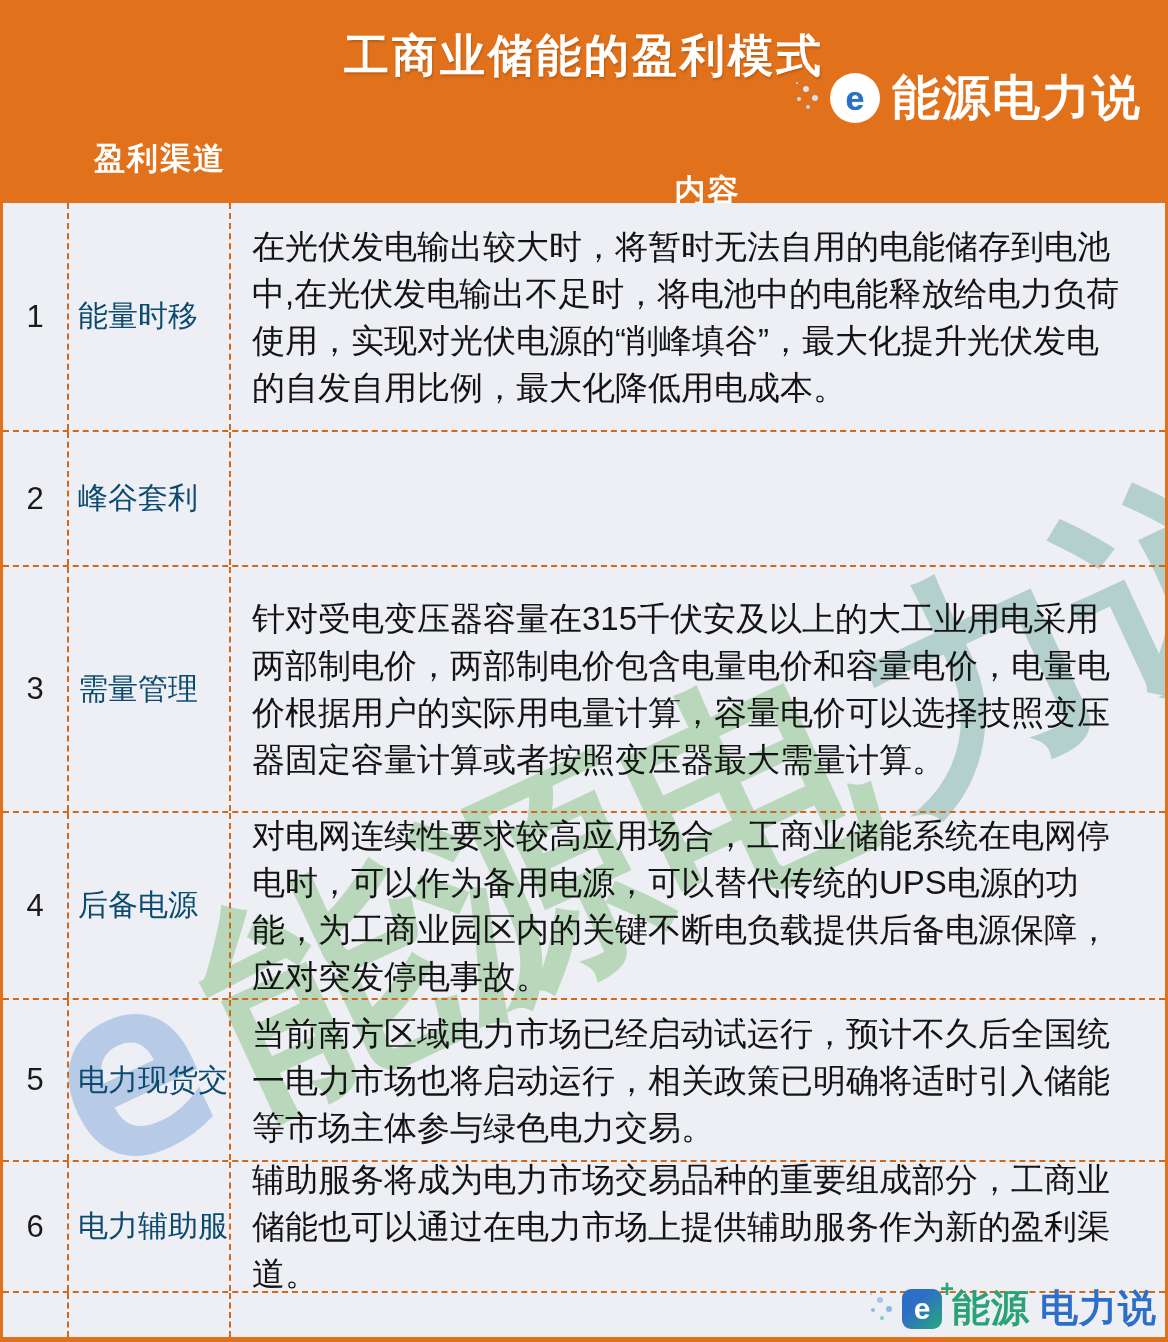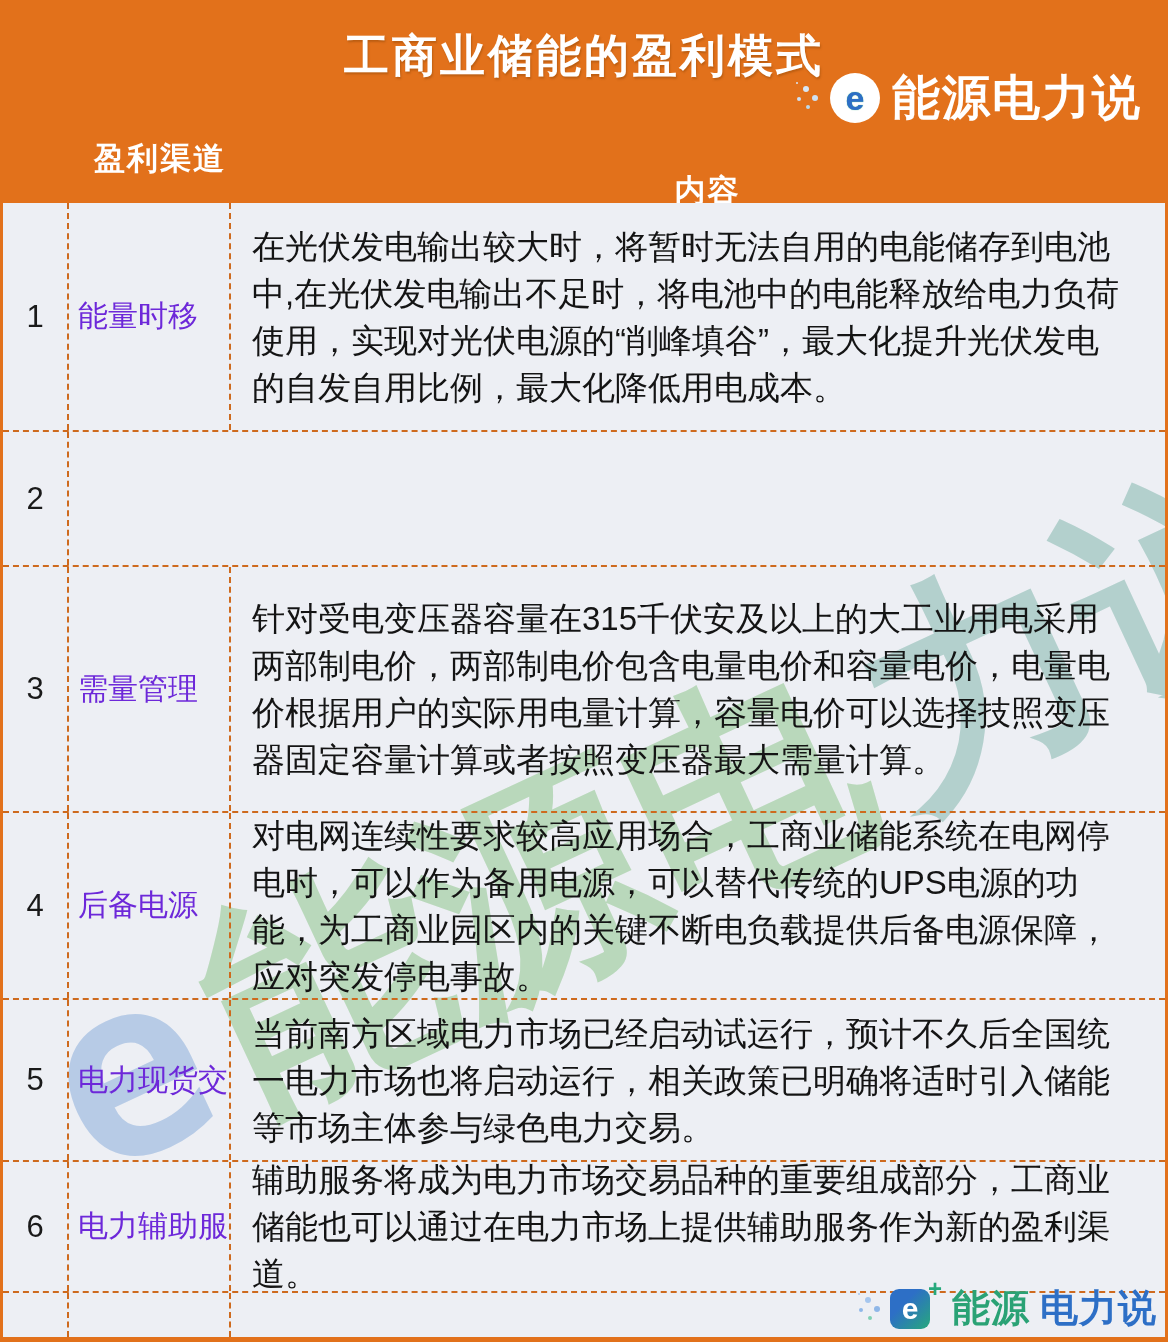--- a/index.html
+++ b/index.html
@@ -64,21 +64,21 @@
   .r7 { height:44px; border-bottom:none; }
 
   .c-num {
     width:66px; flex:0 0 66px;
     display:flex; align-items:center; justify-content:center;
     font-size:31px; color:#1a1a1a; border-right:2px dashed #CE6A1E;
   }
   .c-channel {
     width:162px; flex:0 0 162px;
     display:flex; align-items:center; padding-left:9px;
-    font-size:30px; font-weight:500; color:#6d28d9;
+    font-size:30px; font-weight:500; color:#0c4a6e;
     white-space:nowrap; overflow:hidden;
     border-right:2px dashed #CE6A1E;
   }
   .c-content {
     flex:1; display:flex; align-items:center;
     padding:8px 36px 8px 21px;
     font-size:33px; line-height:47px; font-weight:500; color:#141414;
     overflow:hidden; text-align:left;
   }
 
@@ -89,21 +89,21 @@
   }
   .dot-cluster.blue { background:#8FB7E8;
     box-shadow:-9px -9px 0 0 #A5C6EE, -16px 1px 0 -1px #8FB7E8, -7px 9px 0 -1px #7FD0B2, -18px -15px 0 -2px #A5C6EE; }
   .badge {
     position:relative; width:40px; height:40px; border-radius:9px;
     background:linear-gradient(135deg,#2D6FC6 35%,#27A87C 100%);
     color:#fff; display:flex; align-items:center; justify-content:center;
     font-size:30px; font-weight:bold;
   }
   .badge .plus { position:absolute; top:-14px; right:-12px; color:#27A87C; font-size:24px; font-weight:bold; }
-  .bt-green { color:#2AA275; font-size:38px; font-weight:bold; letter-spacing:1px;margin-left:12px; }
+  .bt-green { color:#2AA275; font-size:38px; font-weight:bold; letter-spacing:1px; }
   .bt-blue  { color:#2D6FC6; font-size:38px; font-weight:bold; letter-spacing:1px;text-align:center; }
 </style>
 </head>
 <body>
 
 <div class="poster">
 
   <div class="header">
     <div class="title">工商业储能的盈利模式</div>
 
@@ -130,20 +130,21 @@
     </div>
 
     <div class="row r1">
       <div class="c-num">1</div>
       <div class="c-channel">能量时移</div>
       <div class="c-content">在光伏发电输出较大时，将暂时无法自用的电能储存到电池中,在光伏发电输出不足时，将电池中的电能释放给电力负荷使用，实现对光伏电源的“削峰填谷”，最大化提升光伏发电的自发自用比例，最大化降低用电成本。</div>
     </div>
 
     <div class="row r2">
       <div class="c-num">2</div>
+      <div class="c-channel">峰谷套利</div>
     </div>
 
     <div class="row r3">
       <div class="c-num">3</div>
       <div class="c-channel">需量管理</div>
       <div class="c-content">针对受电变压器容量在315千伏安及以上的大工业用电采用两部制电价，两部制电价包含电量电价和容量电价，电量电价根据用户的实际用电量计算，容量电价可以选择技照变压器固定容量计算或者按照变压器最大需量计算。</div>
     </div>
 
     <div class="row r4">
       <div class="c-num">4</div>

